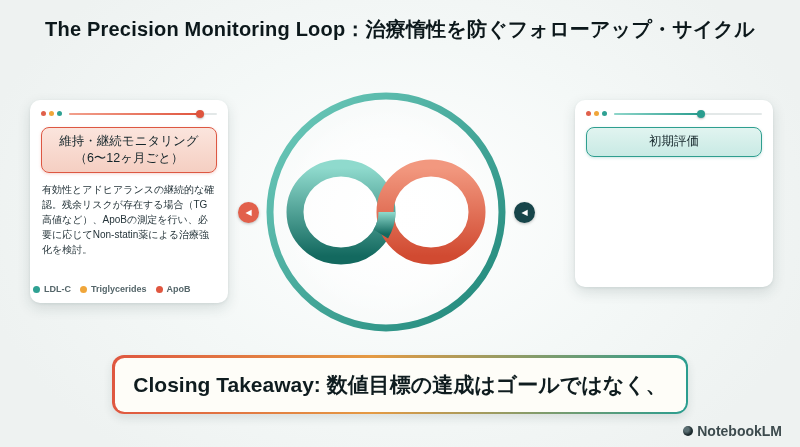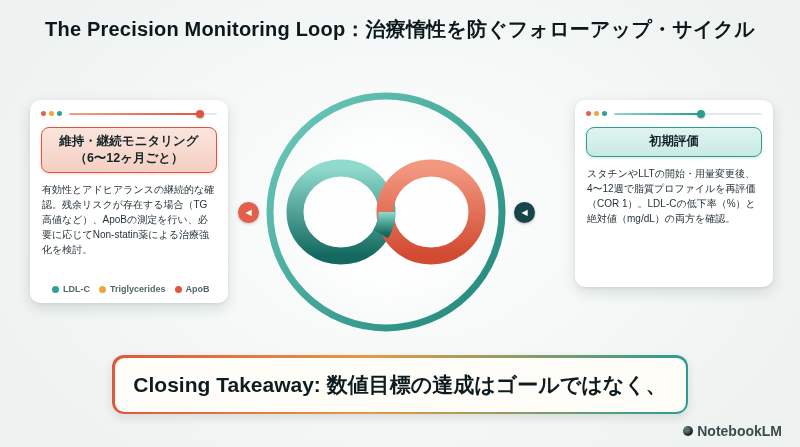--- a/index.html
+++ b/index.html
@@ -28,28 +28,28 @@
   .mini-slider { position:relative; flex:1; height:9px; }
   .mini-slider .track { position:absolute; top:3.5px; left:0; right:0; height:2.5px; border-radius:2px; background:#e3e8e8; }
   .mini-slider .fill  { height:100%; border-radius:2px; }
   .mini-slider .knob  { position:absolute; top:0.5px; width:8px; height:8px; border-radius:50%; box-shadow:0 1px 2px rgba(0,0,0,.25); }
   .fill.coral { background:linear-gradient(90deg,#f2a08c,#e0563f); width:88%; }
   .knob.coral { background:#df543d; left:86%; }
   .fill.teal  { background:linear-gradient(90deg,#8fd6ca,#2a9d8f); width:58%; }
   .knob.teal  { background:#2a9d8f; left:56%; }
   .badge {
     margin-top:9px; border-radius:8px; padding:5px 4px 6px; text-align:center;
-    font-weight:700; font-size:12.5px; line-height:1.32; color:#14252a;
+    font-weight:400; font-size:12.5px; line-height:1.32; color:#14252a;
   }
   .badge.coral { background:linear-gradient(180deg,#fbe5dd,#f5cfc2); border:1.6px solid #dd5742; box-shadow:0 1px 3px rgba(221,87,66,.25); }
   .badge.teal  { background:linear-gradient(180deg,#e1f4f0,#c8eae4); border:1.6px solid #2e9e8f; box-shadow:0 1px 3px rgba(46,158,143,.25); }
   .card-body {
     margin:9px 1px 0; font-size:10px; font-weight:400; line-height:1.5; color:#25343a;
   }
-  .legend { position:absolute; left:22px; right:8px; bottom:9px; display:flex; align-items:center; gap:9px; }
+  .legend { position:absolute; left:3px; right:8px; bottom:9px; display:flex; align-items:center; gap:9px; }
   .legend-item { display:flex; align-items:center; gap:4px; font-size:9px; font-weight:700; color:#55666a; white-space:nowrap; }
   .legend-dot { width:7px; height:7px; border-radius:50%; flex:0 0 auto; }
   
   .center-visual { position:absolute; left:257px; top:83px; width:258px; height:258px; }
   .connector {
     position:absolute; width:21px; height:21px; border-radius:50%;
     display:flex; align-items:center; justify-content:center;
     color:#fff; font-size:8px; line-height:1; box-shadow:0 1px 3px rgba(0,0,0,.25);
   }
   .connector.l { left:238px; top:202px; background:#e2604b; }
@@ -159,21 +159,20 @@
       <div class="mini-slider">
         <div class="track">
           <div class="fill teal"></div>
         </div>
         <div class="knob teal"></div>
       </div>
     </div>
     <div class="badge teal">
       <div>初期評価</div>
     </div>
-    <p class="card-body">スタチンやLLTの開始・用量変更後、4〜12週で脂質プロファイルを再評価（COR 1）。LDL-Cの低下率（%）と絶対値（mg/dL）の両方を確認。</p>
   </section>
 
   <div class="closing-wrap">
     <div class="closing">
       <div>Closing Takeaway: 数値目標の達成はゴールではなく、</div>
     </div>
   </div>
 
   <div class="watermark">
     <span class="nlm-logo"></span>

